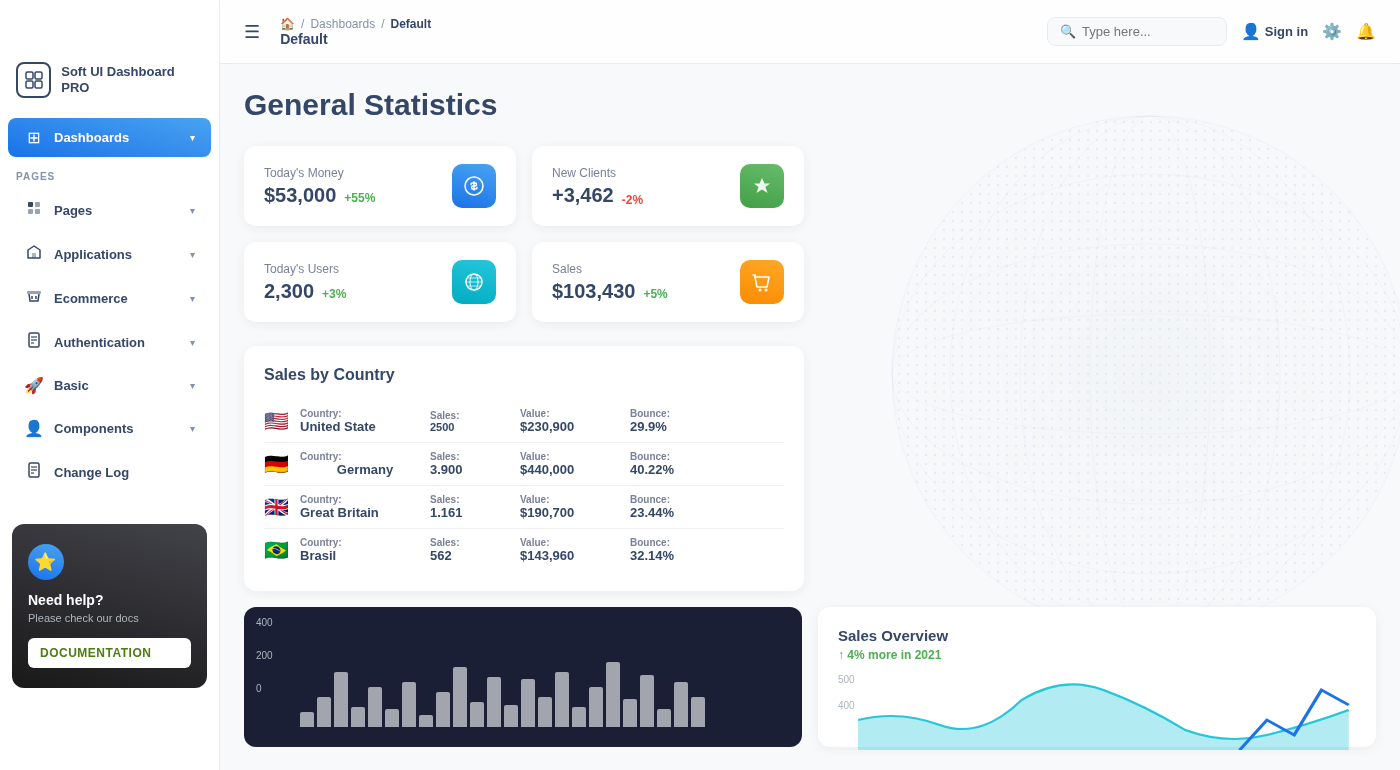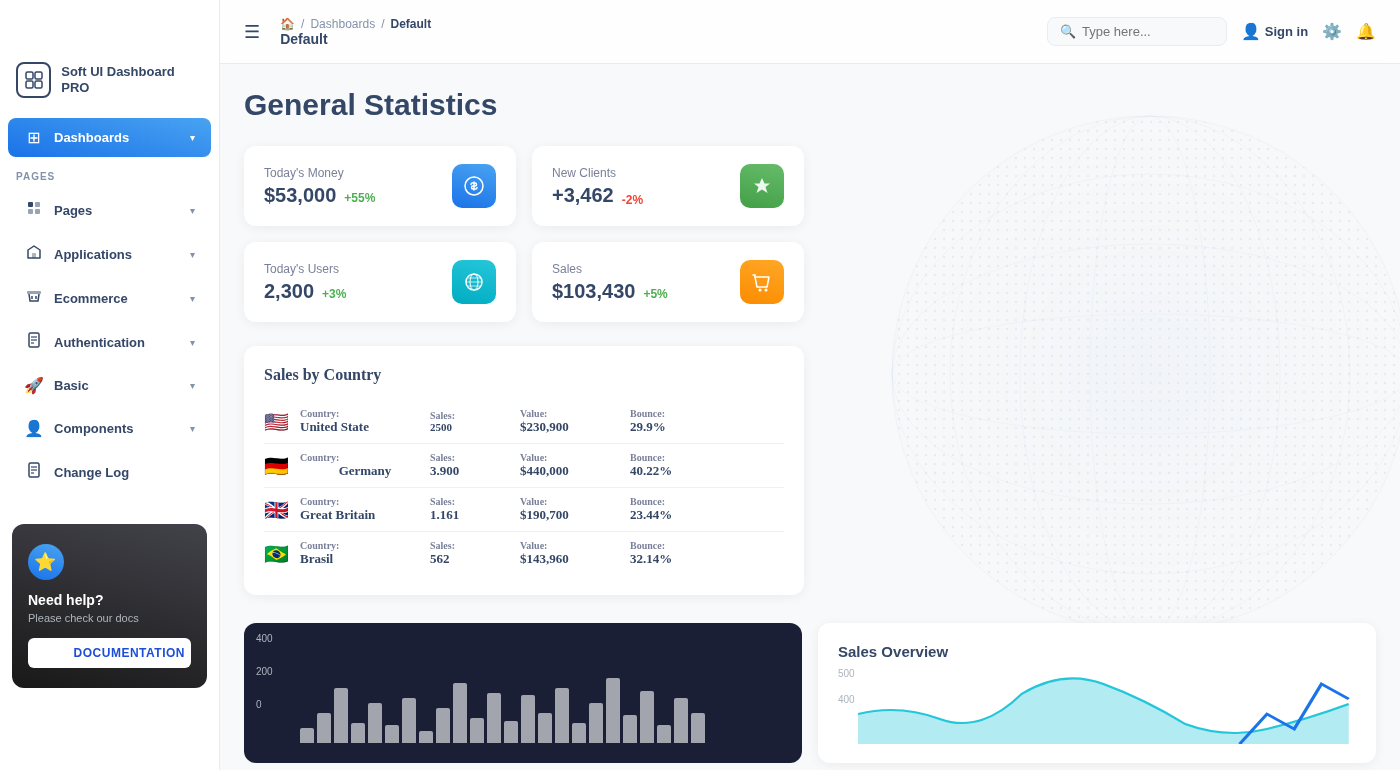--- a/index.html
+++ b/index.html
@@ -72,22 +72,22 @@
       width: 36px; height: 36px;
       background: linear-gradient(195deg, #49a3f1, #1A73E8);
       border-radius: 50%;
       display: flex; align-items: center; justify-content: center;
       margin-bottom: 12px;
       font-size: 18px; color: #fff;
     }
     .sidebar-help-title { font-size: 14px; font-weight: 700; margin-bottom: 4px; }
     .sidebar-help-sub { font-size: 11px; color: #adb5bd; margin-bottom: 14px; }
     .sidebar-help-btn {
-      display: block; width: 100%; padding: 8px 6px; background: #fff;
-      color: #1d4ed8; font-size: 12px; font-weight: 700; text-align: right;
+      display: block; width: 100%; padding: 8px 12px; background: #fff;
+      color: #4d7c0f; font-size: 12px; font-weight: 700; text-align: left;
       border-radius: 6px; border: none; cursor: pointer; letter-spacing: 0.5px;
     }
 
     
     .main {
       flex: 1;
       display: flex;
       flex-direction: column;
       height: 770px;
       overflow: hidden;
@@ -179,22 +179,21 @@
     .stat-icon-wrap.blue2 { background: linear-gradient(195deg, #26c6da, #00acc1); }
     .stat-icon-wrap.orange { background: linear-gradient(195deg, #FFA726, #FB8C00); }
 
     
     .sales-table-card {
       background: #fff;
       border-radius: 12px;
       padding: 20px;
       max-width: 560px;
       box-shadow: 0 2px 12px rgba(0,0,0,0.06);
-      margin-bottom: 28px;
-      font-family: Liberation Serif, serif;
+      margin-bottom: 16px;
     }
     .sales-table-title { font-size: 16px; font-weight: 700; color: #344767; margin-bottom: 16px; }
     .country-row {
       display: grid;
       grid-template-columns: 36px 130px 90px 110px 110px;
       align-items: center;
       padding: 8px 0;
       border-bottom: 1px solid #f0f0f0;
     }
     .country-row:last-child { border-bottom: none; }
@@ -614,20 +613,24 @@
               <div class="bar" style="height: 65px;"></div>
               <div class="bar" style="height: 28px;"></div>
               <div class="bar" style="height: 52px;"></div>
               <div class="bar" style="height: 18px;"></div>
               <div class="bar" style="height: 45px;"></div>
               <div class="bar" style="height: 30px;"></div>
             </div>
         </div>
         <div class="overview-card">
           <div class="overview-title">Sales Overview</div>
+          <div class="overview-sub">
+            <span>↑</span>
+            <span>4% more in 2021</span>
+          </div>
           <div class="overview-chart">
 
             <div style="position:absolute;left:0;top:4px;font-size:10px;color:#adb5bd;">500</div>
             <div style="position:absolute;left:0;top:30px;font-size:10px;color:#adb5bd;">400</div>
             <svg width="100%" height="80" viewBox="0 0 380 80" preserveAspectRatio="none" style="position:absolute;left:20px;bottom:0;">
               <defs>
                 <linearGradient id="teal-grad" x1="0" y1="0" x2="1" y2="0">
                   <stop offset="0%" stop-color="#26c6da"></stop>
                   <stop offset="100%" stop-color="#26c6da" stop-opacity="0.5"></stop>
                 </linearGradient>

